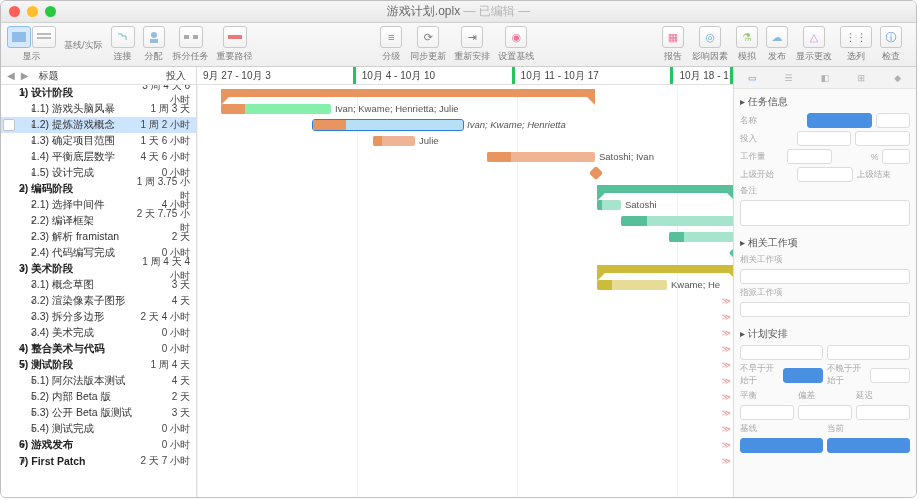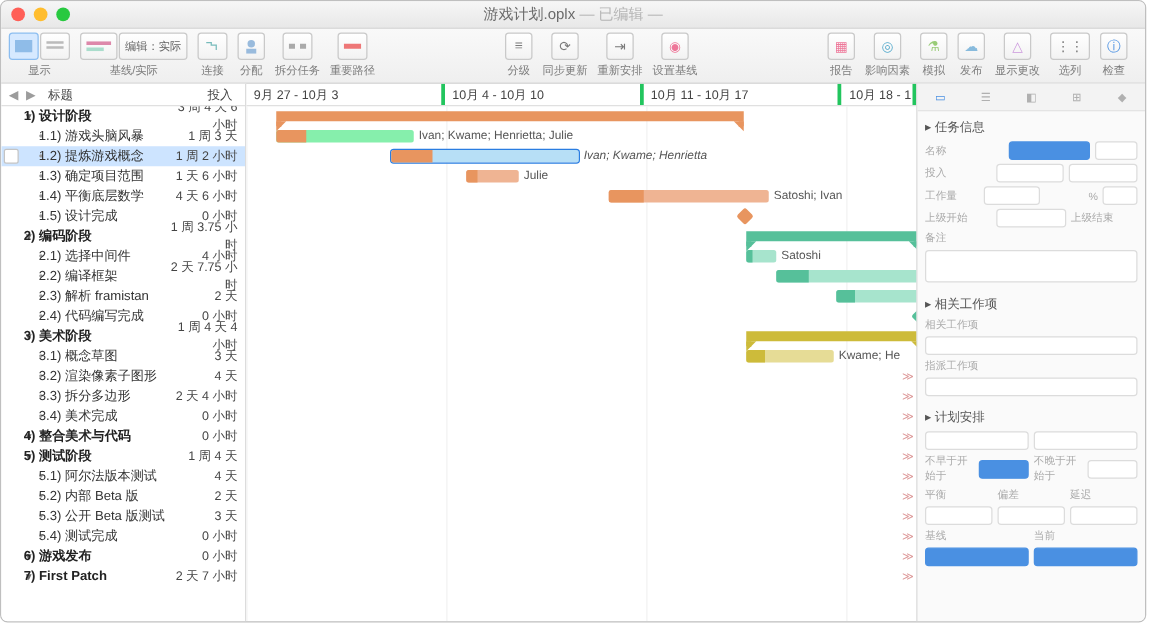--- a/index.html
+++ b/index.html
@@ -86,29 +86,20 @@
         <div class="tbtn">
             <svg width="14" height="10">
               <rect x="0" y="1" width="14" height="2" fill="#bbb"></rect>
               <rect x="0" y="5" width="14" height="2" fill="#bbb"></rect>
             </svg>
           </div>
       </div>
       <div class="tlab">显示</div>
     </div>
     <div class="tgrp">
-      <div class="tbtns">
-        <div class="tbtn">
-            <svg width="20" height="8">
-              <rect x="0" y="0" width="20" height="3" fill="#d8a"></rect>
-              <rect x="0" y="5" width="14" height="3" fill="#adc"></rect>
-            </svg>
-          </div>
-        <div class="tbtn" style="font-size:9px;color:#666">编辑：实际</div>
-      </div>
       <div class="tlab">基线/实际</div>
     </div>
     <div class="tgrp">
         <div class="tbtn">
           <svg width="14" height="12">
             <path d="M2 3h4v2h4v4" stroke="#7bb" fill="none"></path>
           </svg>
         </div>
         <div class="tlab">连接</div>
       </div>
@@ -348,21 +339,21 @@
               <span class="blab">Ivan; Kwame; Henrietta</span>
             </div>
           </div>
           <div class="grrow" style="top: 48px;">
             <div class="bar" style="left: 176px; width: 42px; background: rgb(239, 180, 147);">
               <div style="position: absolute; left: 0px; top: 0px; bottom: 0px; width: 22%; background: rgb(232, 149, 95); border-radius: 2px 0px 0px 2px;"></div>
               <span class="blab">Julie</span>
             </div>
           </div>
           <div class="grrow" style="top: 64px;">
-            <div class="bar" style="left: 290px; width: 128px; background: rgb(239, 180, 147);">
+            <div class="bar" style="left: 290px; width: 108px; background: rgb(239, 180, 147);">
               <div style="position: absolute; left: 0px; top: 0px; bottom: 0px; width: 22%; background: rgb(232, 149, 95); border-radius: 2px 0px 0px 2px;"></div>
               <span class="blab">Satoshi; Ivan</span>
             </div>
           </div>
           <div class="grrow" style="top: 80px;">
             <div class="bar milestone" style="left: 394px; background: rgb(232, 149, 95);"></div>
           </div>
           <div class="grrow" style="top: 96px;">
             <div class="bar grp" style="left: 400px; width: 138px; background: rgb(86, 192, 154); color: rgb(86, 192, 154); border-color: rgb(86, 192, 154);"></div>
           </div>

